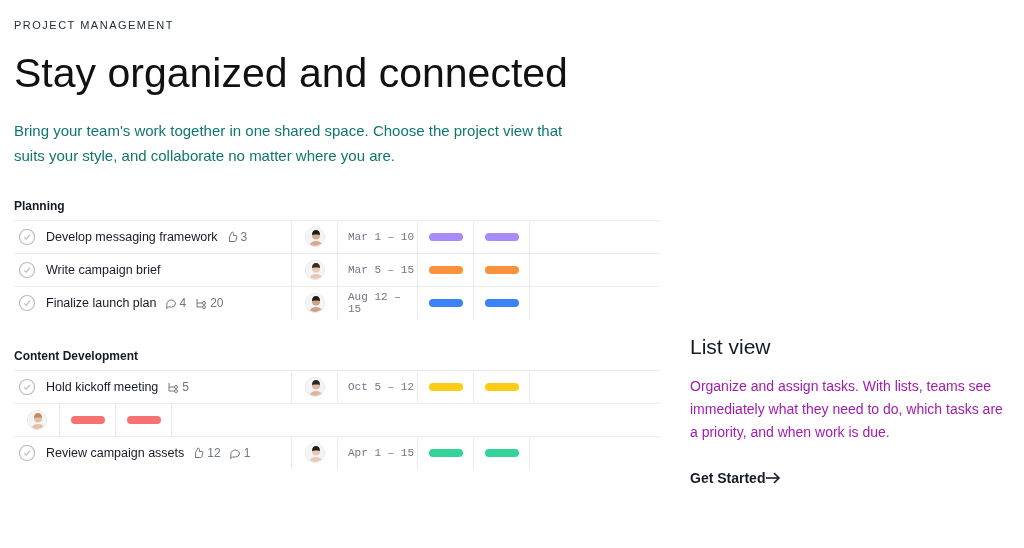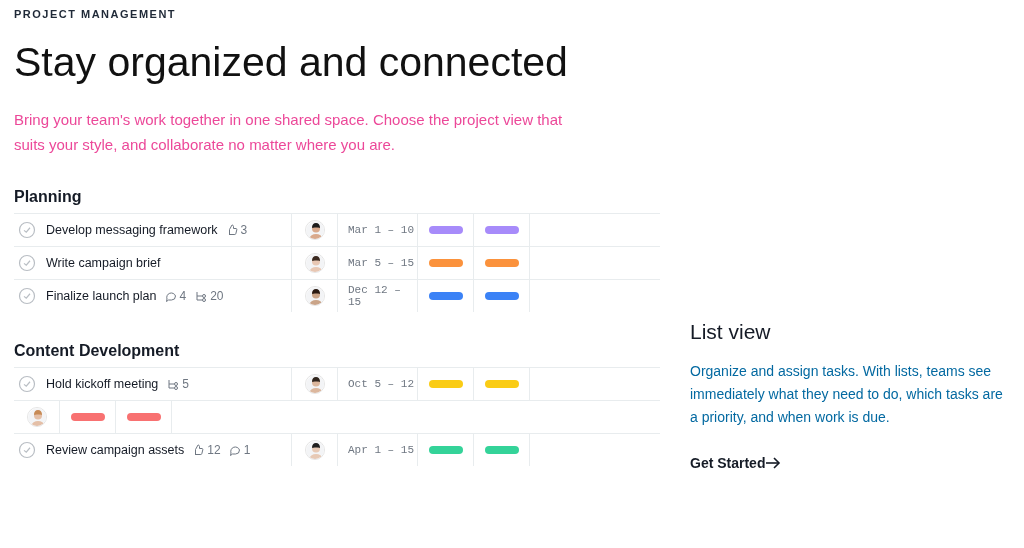--- a/index.html
+++ b/index.html
@@ -12,44 +12,45 @@
     overflow: hidden;
     display: flex;
   }
   .left {
     width: 660px;
     padding: 0 0 0 14px;
   }
   .right {
     flex: 1;
     padding: 320px 20px 0 30px;
+    margin-top: 15px;
   }
   .eyebrow {
     font-size: 11px;
     letter-spacing: 1.5px;
-    font-weight: 700;
+    font-weight: 400;
     color: #1f2937;
-    margin-top: 8px;
+    margin-top: 19px;
   }
   h1.title {
     font-size: 41px;
     font-weight: 400;
     line-height: 1.18;
     margin-top: 18px;
     color: #111;
   }
   .subtitle {
     font-size: 15px;
     line-height: 1.65;
-    color: #ec4899;
+    color: #0f766e;
     margin-top: 22px;
     max-width: 560px;
   }
   .section-header {
-    font-size: 16px;
+    font-size: 12px;
     font-weight: 600;
     color: #151b26;
     margin-top: 30px;
     margin-bottom: 7px;
   }
   .row {
     display: flex;
     align-items: center;
     height: 33px;
     border-top: 1px solid #e8ecee;
@@ -114,21 +115,21 @@
     width: 34px; height: 8px; border-radius: 5px;
   }
   h2.side-title {
     font-size: 21px;
     font-weight: 400;
     color: #151b26;
   }
   .side-body {
     font-size: 14px;
     line-height: 1.65;
-    color: #0369a1;
+    color: #a21caf;
     margin-top: 16px;
   }
   .cta {
     display: inline-flex;
     align-items: center;
     gap: 0;
     font-size: 14px;
     font-weight: 600;
     color: #151b26;
     margin-top: 26px;
@@ -243,21 +244,21 @@
         <div class="cell-avatar">
           <span class="avatar" style="overflow: hidden;">
             <svg viewBox="0 0 40 40" width="20" height="20">
               <circle cx="20" cy="20" r="20" fill="#f3f4f6"></circle>
               <circle cx="20" cy="15" r="8" fill="#caa488"></circle>
               <path d="M6 40c0-9 6-14 14-14s14 5 14 14z" fill="#caa488"></path>
               <path d="M12 13c0-5 3-9 8-9s8 4 8 9c0 2-2 0-8 0s-8 2-8 0z" fill="#2a1a12"></path>
             </svg>
           </span>
         </div>
-        <div class="cell-dates">Dec 12 – 15</div>
+        <div class="cell-dates">Aug 12 – 15</div>
         <div class="cell-pill">
           <div class="pill" style="background: rgb(59, 130, 246);"></div>
         </div>
         <div class="cell-pill">
           <div class="pill" style="background: rgb(59, 130, 246);"></div>
         </div>
       </div>
       <div class="section-header">Content Development</div>
       <div class="row">
         <div class="cell-name">

